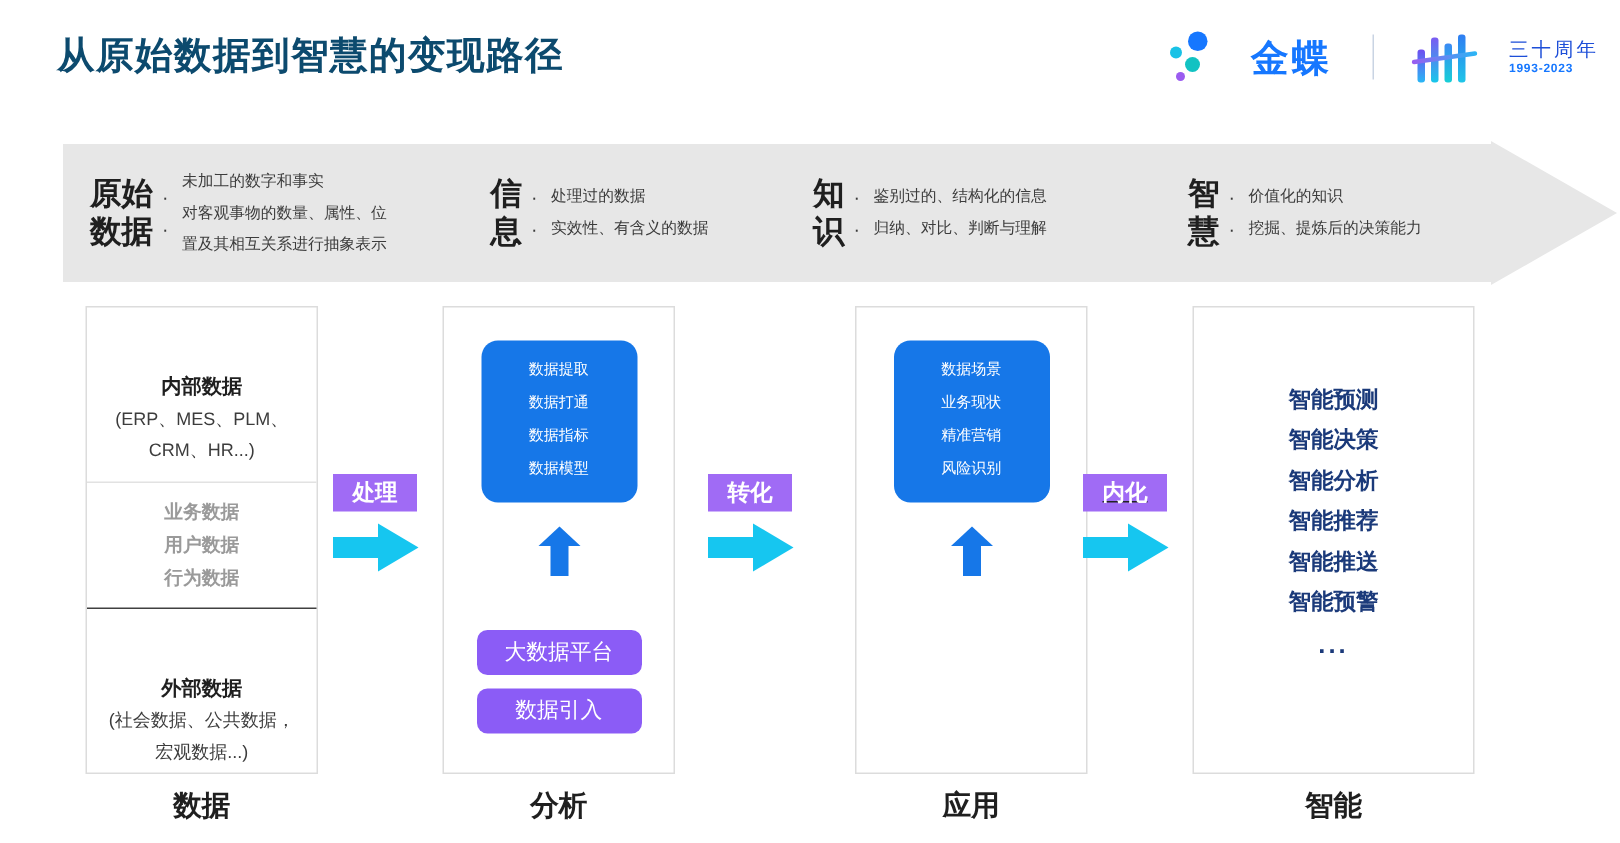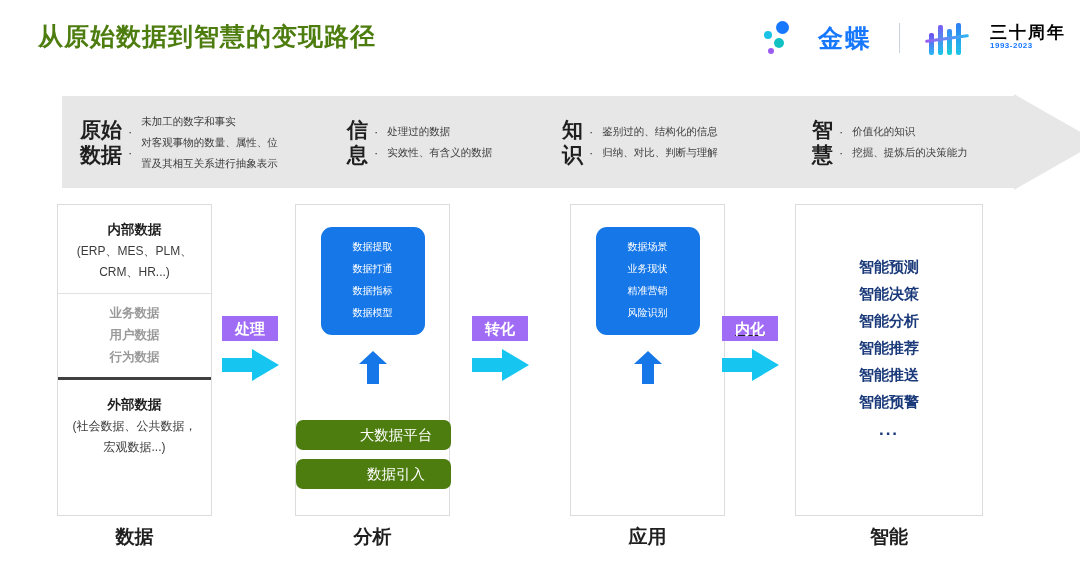--- a/index.html
+++ b/index.html
@@ -9,21 +9,21 @@
     font-family:"Liberation Sans","DejaVu Sans",sans-serif;
     position:relative;
     overflow:hidden;
     color:#222;
   }
 
   
   #page-title{
     position:absolute; left:38px; top:20px;
     font-size:25px; font-weight:bold; letter-spacing:1px;
-    color:#4d7c0f; white-space:nowrap;
+    color:#0c4a6e; white-space:nowrap;
   }
   #brand-logo{
     position:absolute; right:14px; top:16px;
     height:44px; display:flex; align-items:center; gap:21px;
   }
   .logo-dots{ position:relative; width:34px; height:38px; }
   .logo-dots i{ position:absolute; border-radius:50%; display:block; }
   .d1{ width:13px;height:13px; background:#1677ff; left:13px; top:2px; }
   .d2{ width:8px;height:8px;  background:#19c2e6; left:1px;  top:12px; }
   .d3{ width:10px;height:10px;background:#12c2c2; left:11px; top:19px; }
@@ -37,26 +37,26 @@
   .a1{ left:2px;  height:22px; background:linear-gradient(#6f4df0,#29b7f5); }
   .a2{ left:11px; height:30px; background:linear-gradient(#7b5bf2,#17c7ea); }
   .a3{ left:20px; height:26px; background:linear-gradient(#3b8af5,#17cfd6); }
   .a4{ left:29px; height:32px; background:linear-gradient(#2f7df2,#1fc6e8); }
   .anniv em{
     position:absolute; left:-2px; top:16px; width:44px; height:3px;
     background:linear-gradient(90deg,#9b5cf0,#29b7f5); transform:rotate(-8deg);
     border-radius:2px;
   }
   .anniv-txt{ display:flex; flex-direction:column; justify-content:center; margin-left:2px;}
-  .anniv-main{ font-size:17px; font-weight:bold; color:#000000; letter-spacing:2px; line-height:15px;}
+  .anniv-main{ font-size:13px; font-weight:normal; color:#1d4ed8; letter-spacing:2px; line-height:15px;}
   .anniv-years{ font-size:8px; font-weight:bold; color:#1677ff; letter-spacing:.5px; line-height:11px;}
 
   
   #dikw-banner{
-    position:absolute; left:42px; top:96px; width:995px; height:96px;margin-left:20px;
+    position:absolute; left:42px; top:96px; width:995px; height:96px;
   }
   .banner-body{
     position:absolute; left:0; top:0; width:952px; height:92px;
     background:#e7e7e7;
   }
   .banner-tip{
     position:absolute; left:952px; top:-2px;
     width:0;height:0;
     border-top:48px solid transparent;
     border-bottom:48px solid transparent;
@@ -98,24 +98,24 @@
     position:absolute; top:524px; width:155px; text-align:center;
     font-size:19px; font-weight:bold; color:#1f1f1f;
   }
   #cap-0{ left:57px; }
   #cap-1{ left:295px; }
   #cap-2{ left:570px; }
   #cap-3{ left:795px; width:188px; }
 
   
   .dblock{ padding:14px 8px 10px 8px; text-align:center; }
-  .dblock .dtitle{ font-size:13.5px; font-weight:bold; color:#1f1f1f; line-height:22px;}
+  .dblock .dtitle{ font-size:13.5px; font-weight:bold; color:#1f1f1f; line-height:22px;margin-top:28px;}
   .dblock .dsub{ font-size:12px; color:#3c3c3c; line-height:21px; }
   .dmid{
-    border-top:1px solid #e2e2e2; border-bottom:3px solid #404040;
+    border-top:1px solid #e2e2e2; border-bottom:1px solid #404040;
     padding:8px 0 9px 0; text-align:center;
   }
   .dmid span{ display:block; font-size:12.5px; font-weight:bold; color:#9a9a9a; line-height:22px; }
 
   
   .bigbox{
     margin:22px auto 0 auto; width:104px; padding:9px 0 11px 0;
     background:#1677e8; border-radius:11px; text-align:center;
   }
   .bigbox span{ display:block; color:#fff; font-size:10px; font-weight:500; line-height:22px; }
@@ -123,22 +123,22 @@
   .uparrow i{
     position:absolute; left:11px; top:11px; width:12px; height:22px; background:#1677e8; display:block;
   }
   .uparrow b{
     position:absolute; left:3px; top:0; width:0;height:0; display:block;
     border-left:14px solid transparent; border-right:14px solid transparent;
     border-bottom:13px solid #1677e8;
   }
   .pill{
     margin:0 auto 9px auto; width:110px; height:30px; line-height:30px;
-    background:#4d7c0f; border-radius:7px; text-align:center;
-    color:#fff; font-size:14.5px;padding-left:45px;
+    background:#8b5cf6; border-radius:7px; text-align:center;
+    color:#fff; font-size:14.5px;
   }
   .pill-wrap{ position:absolute; left:0; right:0; bottom:17px; }
 
   
   .ai-list{ padding-top:48px; text-align:center; }
   .ai-list span{ display:block; font-size:15px; font-weight:bold; color:#1b3a7a; line-height:27px; }
   .ai-list span.dots{ font-size:17px; letter-spacing:2px; line-height:30px; }
 
   
   .connector{ position:absolute; top:316px; width:64px; }

